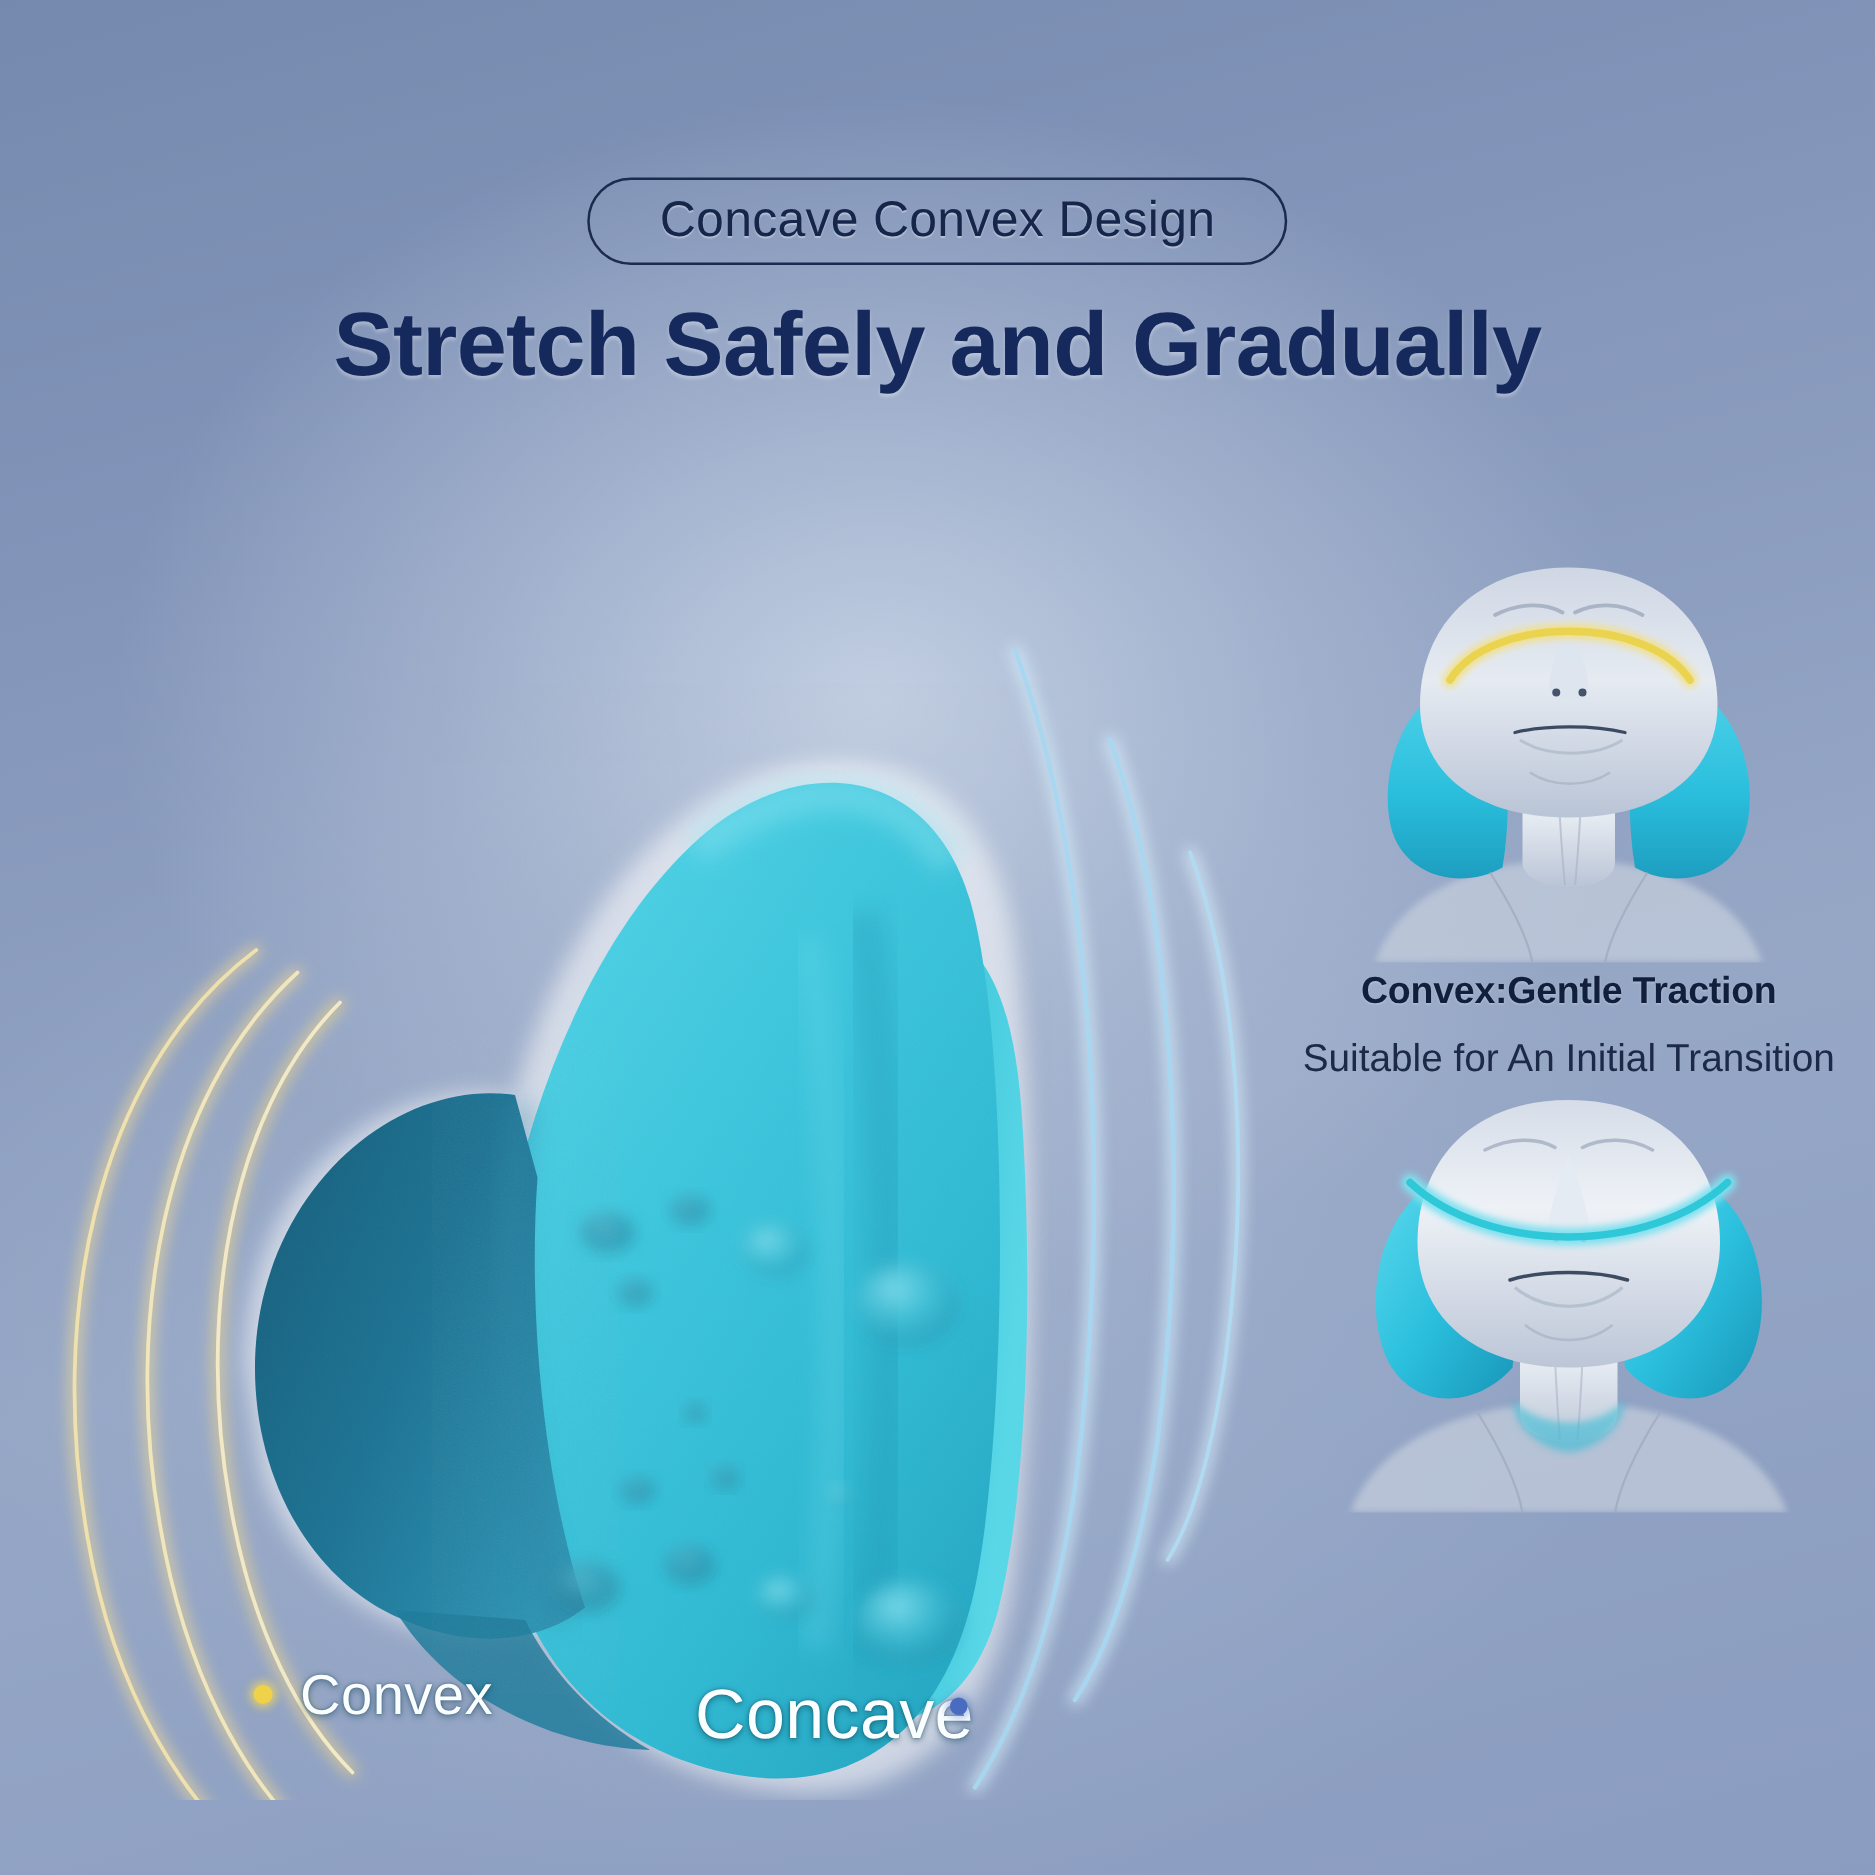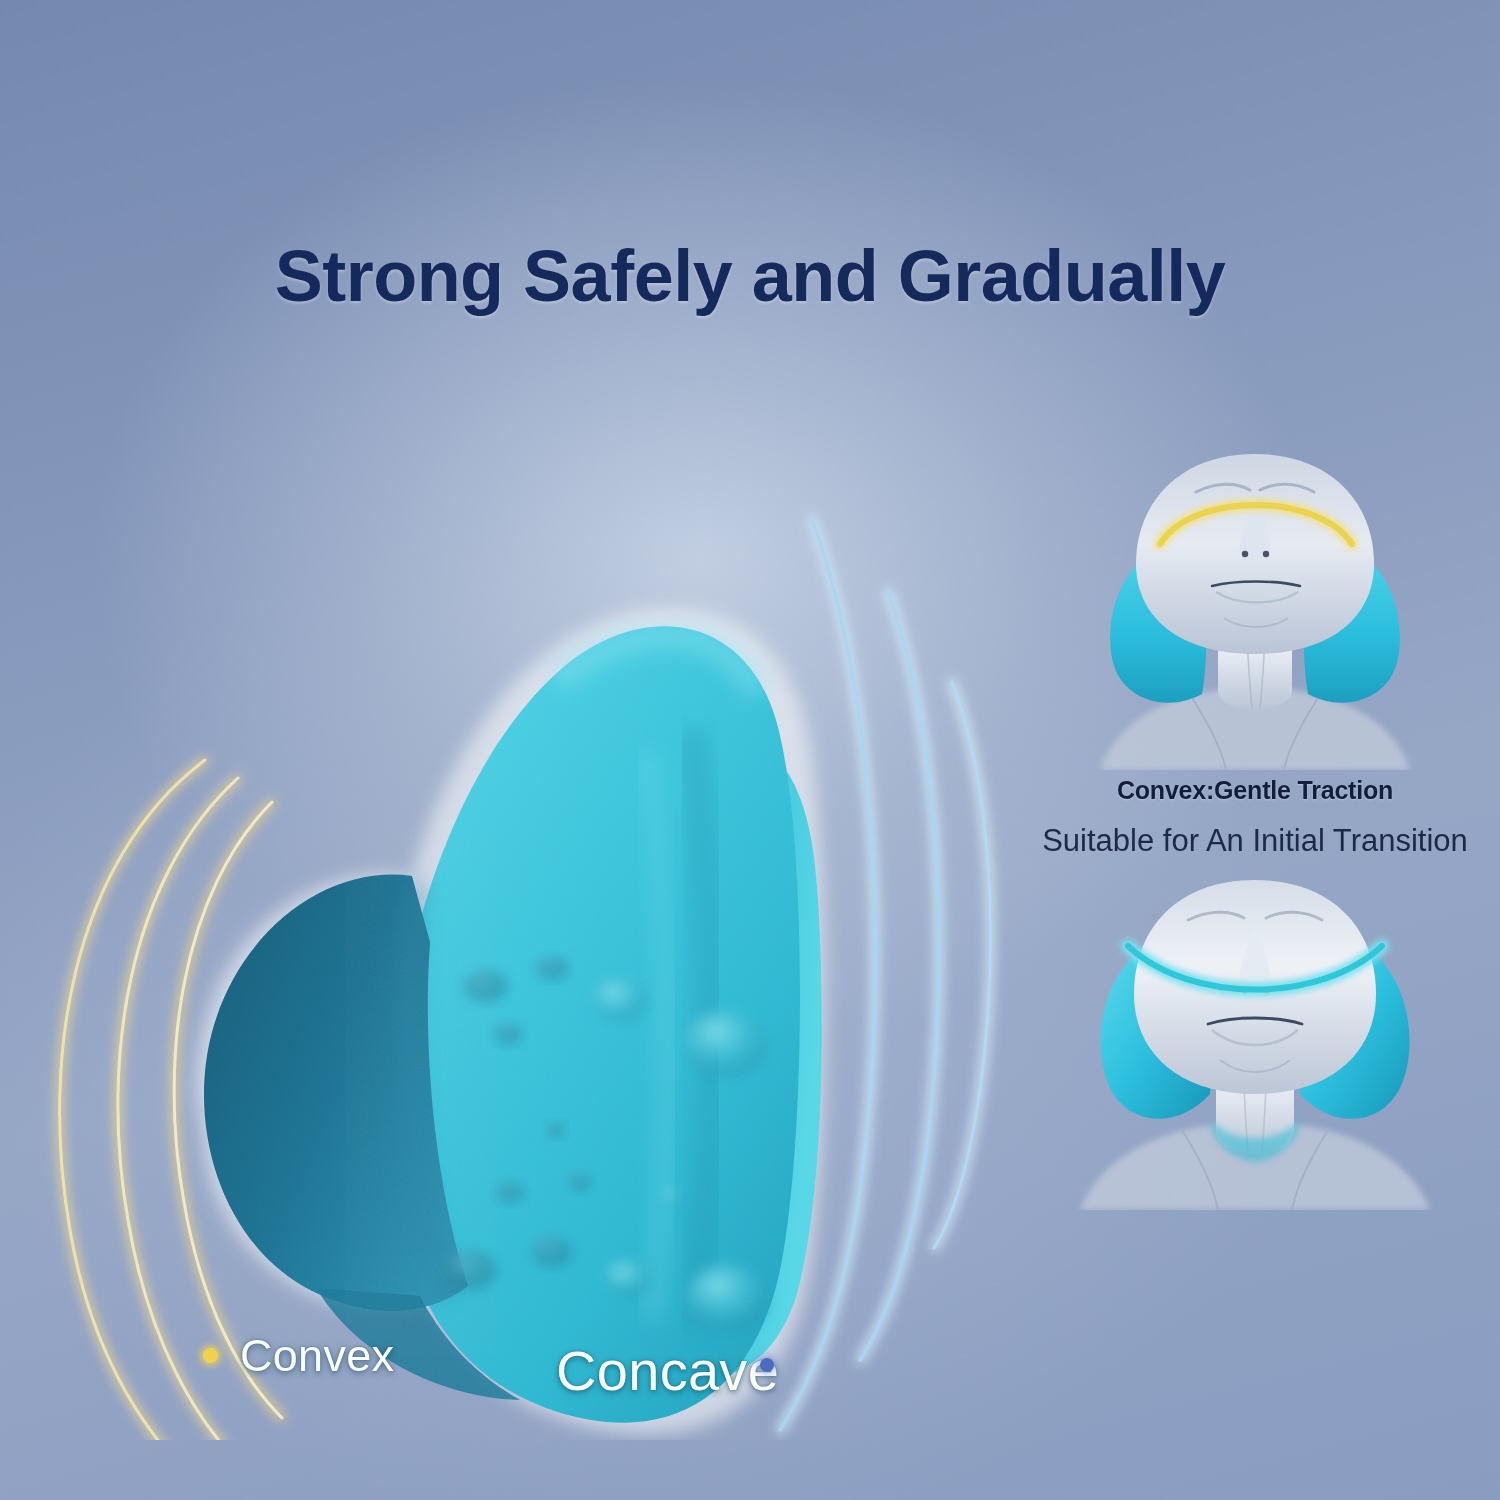--- a/index.html
+++ b/index.html
@@ -50,35 +50,36 @@
   #dot-concave{left:760px;top:928px;width:14px;height:14px;
     background:#4a6cc0;box-shadow:0 0 7px 3px rgba(90,120,200,.45);}
 
   
   .panel{position:absolute;left:1010px;width:490px;}
   #panel-top{top:440px;}
   #panel-bot{top:880px;}
   .fig{position:relative;width:490px;height:330px;}
   .fig svg{position:absolute;left:0;top:0;}
   .cap-title{
-    text-align:center;color:#111f3c;font-weight:bold;font-size:25px;
+    text-align:center;color:#111f3c;font-weight:bold;font-size:30px;
     margin-top:6px;line-height:1.12;letter-spacing:-0.2px;
     text-shadow:0 1px 2px rgba(255,255,255,.30);
   }
   .cap-sub{
     text-align:center;color:#1c2a47;font-size:31px;line-height:1.22;
     margin-top:18px;padding:0 22px;
   }
 </style>
 </head>
 <body>
 
 <div id="stage">
 
-  <div id="headline">Strong Safely and Gradually</div>
+  <div id="badge">Concave Convex Design</div>
+  <div id="headline">Stretch Safely and Gradually</div>
 
   <div id="pillow-area">
 
     <svg id="pillow-svg" viewBox="0 0 1010 1010">
       <defs>
         <linearGradient id="gBody" x1="0.18" y1="0.05" x2="0.9" y2="0.95">
           <stop offset="0%" stop-color="#4fd2e6"></stop>
           <stop offset="35%" stop-color="#3cc6dd"></stop>
           <stop offset="70%" stop-color="#2fb9d3"></stop>
           <stop offset="100%" stop-color="#23a6c2"></stop>

